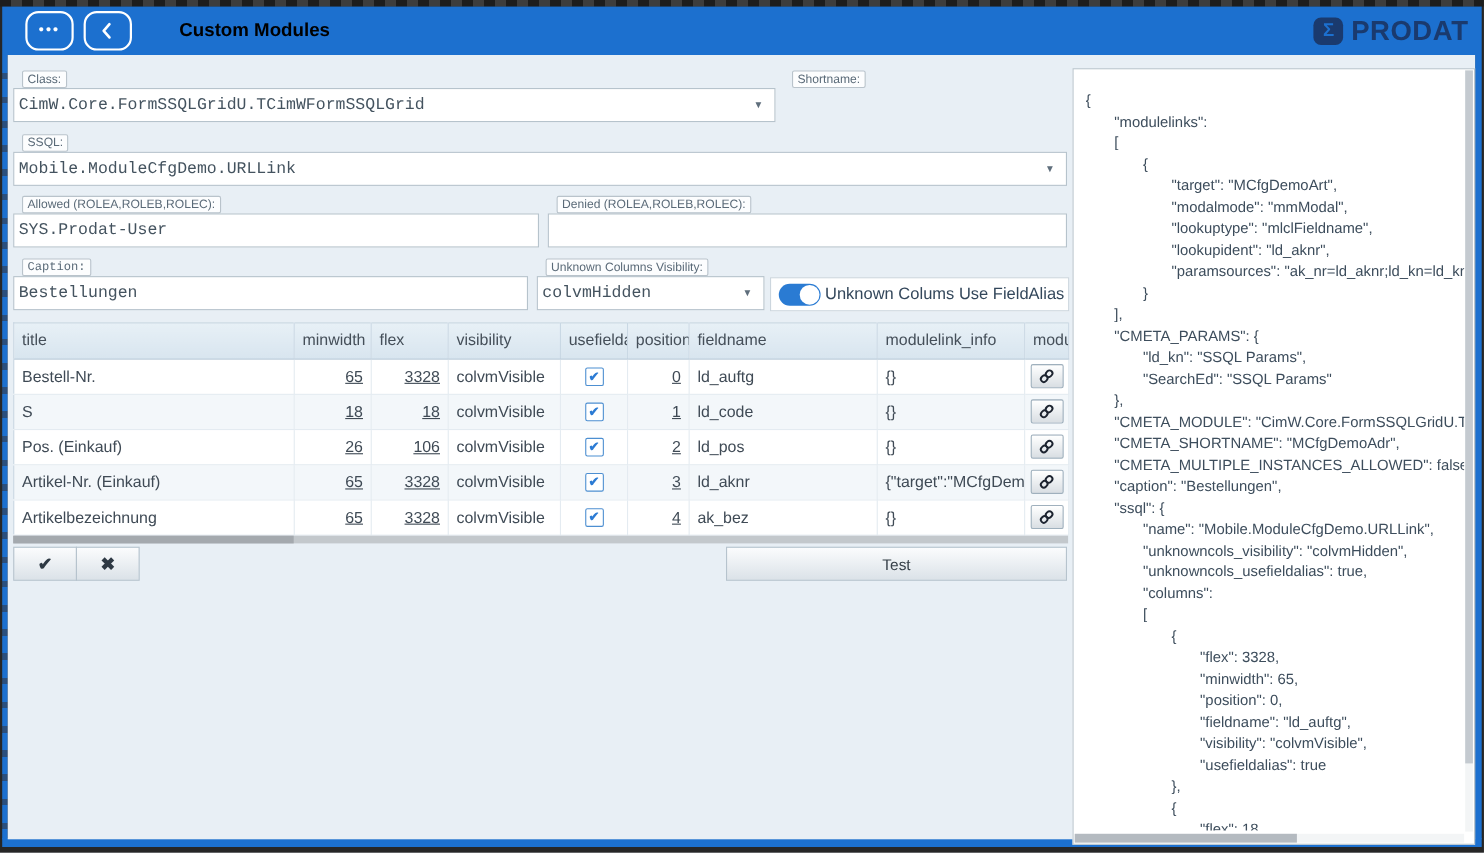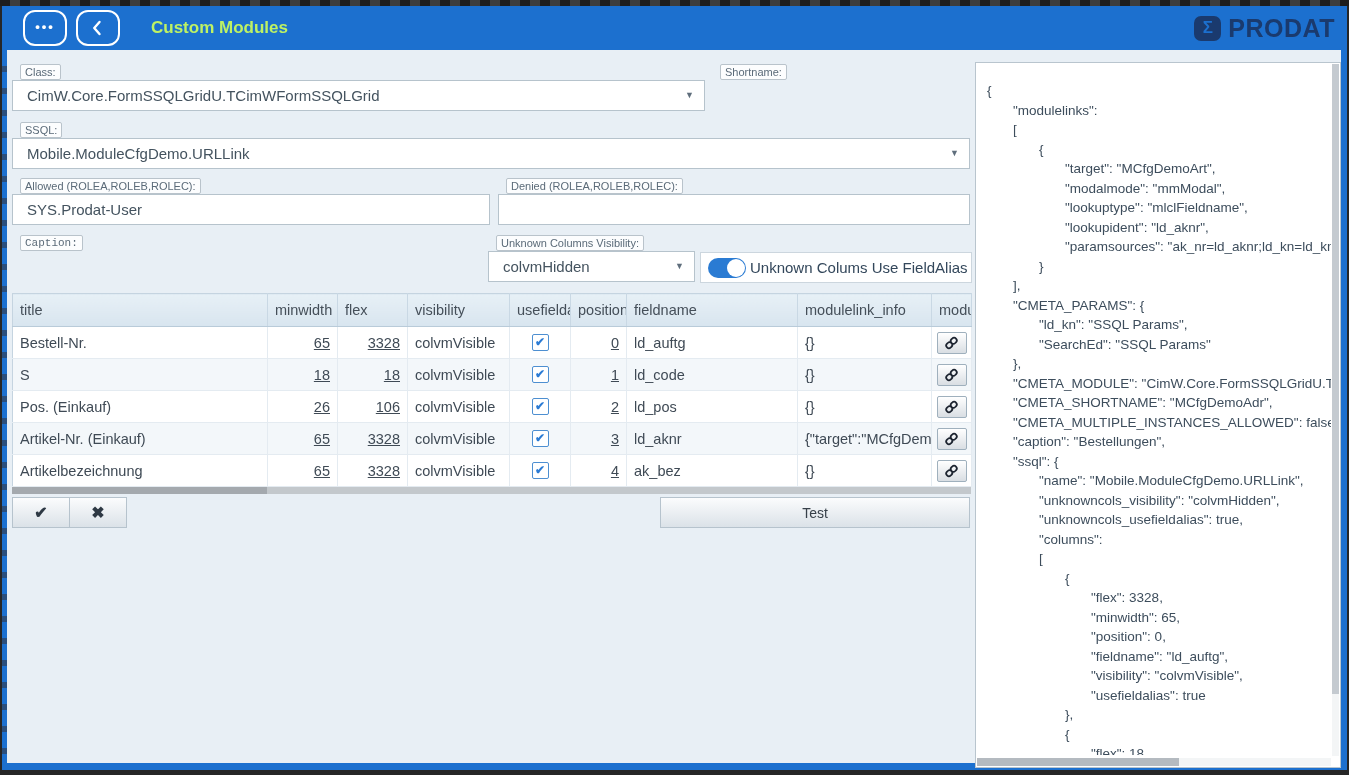--- a/index.html
+++ b/index.html
@@ -13,32 +13,32 @@
   .edge-right{position:absolute;left:1341px;top:50px;width:6px;height:713px;background:#1c70cf;}
   .edge-bottom{position:absolute;left:2px;top:762px;width:1345px;height:8px;background:#1c70cf;}
   
   .titlebar{position:absolute;left:2px;top:6px;width:1345px;height:44px;background:#1c70cf;
        display:flex;align-items:center;}
   .tb-btn{width:44px;height:36px;border:2.5px solid #fff;border-radius:12px;background:transparent;
        color:#fff;display:flex;align-items:center;justify-content:center;box-sizing:border-box;cursor:pointer;}
   .tb-btn.first{margin-left:21px}
   .tb-btn.second{margin-left:9px}
   .tb-dots{font-size:13px;font-weight:bold;letter-spacing:2px;line-height:1;margin-top:-4px;}
-  .tb-title{margin-left:31px;color:#bef264;font-size:17px;font-weight:600;}
+  .tb-title{margin-left:43px;color:#000000;font-size:17px;font-weight:600;}
   .logo{margin-left:auto;margin-right:12px;display:flex;align-items:center;gap:7px;}
   .logo-mark{width:27px;height:25px;background:#1a3a6e;border-radius:7px;color:#1c70cf;
        font-weight:bold;font-size:17px;display:flex;align-items:center;justify-content:center;}
   .logo-text{color:#1a3a6e;font-size:25px;font-weight:bold;letter-spacing:.5px;}
   
   .content{position:absolute;left:7px;top:50px;width:1334px;height:713px;background:#e8eff5;}
   .chip{position:absolute;font-size:11px;color:#5a6a78;background:#fcfdfe;border:1px solid #b9c3cb;
        border-radius:2px;padding:0 4px;line-height:14px;z-index:3;white-space:nowrap;}
   .field{position:absolute;height:31px;background:#fff;border:1px solid #b6c3cc;box-sizing:border-box;}
-  .field input{width:100%;height:100%;border:0;outline:none;padding:0 14px;box-sizing:border-box;
-       font-size:15px;color:#44535f;background:transparent;font-family:Liberation Sans, sans-serif;}
+  .field input{width:100%;height:100%;border:0;outline:none;padding:0 4px;box-sizing:border-box;
+       font-size:15px;color:#44535f;background:transparent;font-family:Liberation Mono, monospace;}
   .combo-arrow{position:absolute;right:10px;top:9px;font-size:9px;color:#5f6e7c;pointer-events:none;}
   .togglebox{position:absolute;left:693px;top:202px;width:272px;height:31px;background:#fff;
        border:1px solid #ccd6de;box-sizing:border-box;display:flex;align-items:center;padding-left:7px;}
   .toggle{width:38px;height:20px;border-radius:10px;background:#2a7bd3;position:relative;flex:0 0 auto;cursor:pointer;}
   .toggle .knob{position:absolute;right:1px;top:1px;width:18px;height:18px;border-radius:50%;background:#fff;}
   .toggle-label{font-size:15px;color:#33475b;margin-left:4px;white-space:nowrap;}
   
   .grid{position:absolute;left:5px;top:243px;width:959px;border-collapse:collapse;table-layout:fixed;
        background:#fff;border:1px solid #c5d4e0;}
   .grid th{height:32px;background:linear-gradient(#e7f0f6,#d8e5ef);border-right:1px solid #c9d8e4;
@@ -120,20 +120,23 @@
     <span class="chip" style="left:13px;top:128px;">Allowed (ROLEA,ROLEB,ROLEC):</span>
     <div class="field" style="left:5px;top:144px;width:478px;">
       <input value="SYS.Prodat-User" style="">
     </div>
     <span class="chip" style="left:499px;top:128px;">Denied (ROLEA,ROLEB,ROLEC):</span>
     <div class="field" style="left:491px;top:144px;width:472px;">
       <input value="" style="">
     </div>
 
     <span class="chip" style="left:13px;top:185px;font-family:Liberation Mono, monospace;">Caption:</span>
+    <div class="field" style="left:5px;top:201px;width:468px;">
+      <input value="Bestellungen" style="">
+    </div>
     <span class="chip" style="left:489px;top:185px;">Unknown Columns Visibility:</span>
     <div class="field" style="left:481px;top:201px;width:207px;">
       <input value="colvmHidden" style="">
       <span class="combo-arrow">▼</span>
     </div>
     <div class="togglebox">
       <span class="toggle">
           <span class="knob"></span>
         </span>
       <span class="toggle-label">Unknown Colums Use FieldAlias</span>

